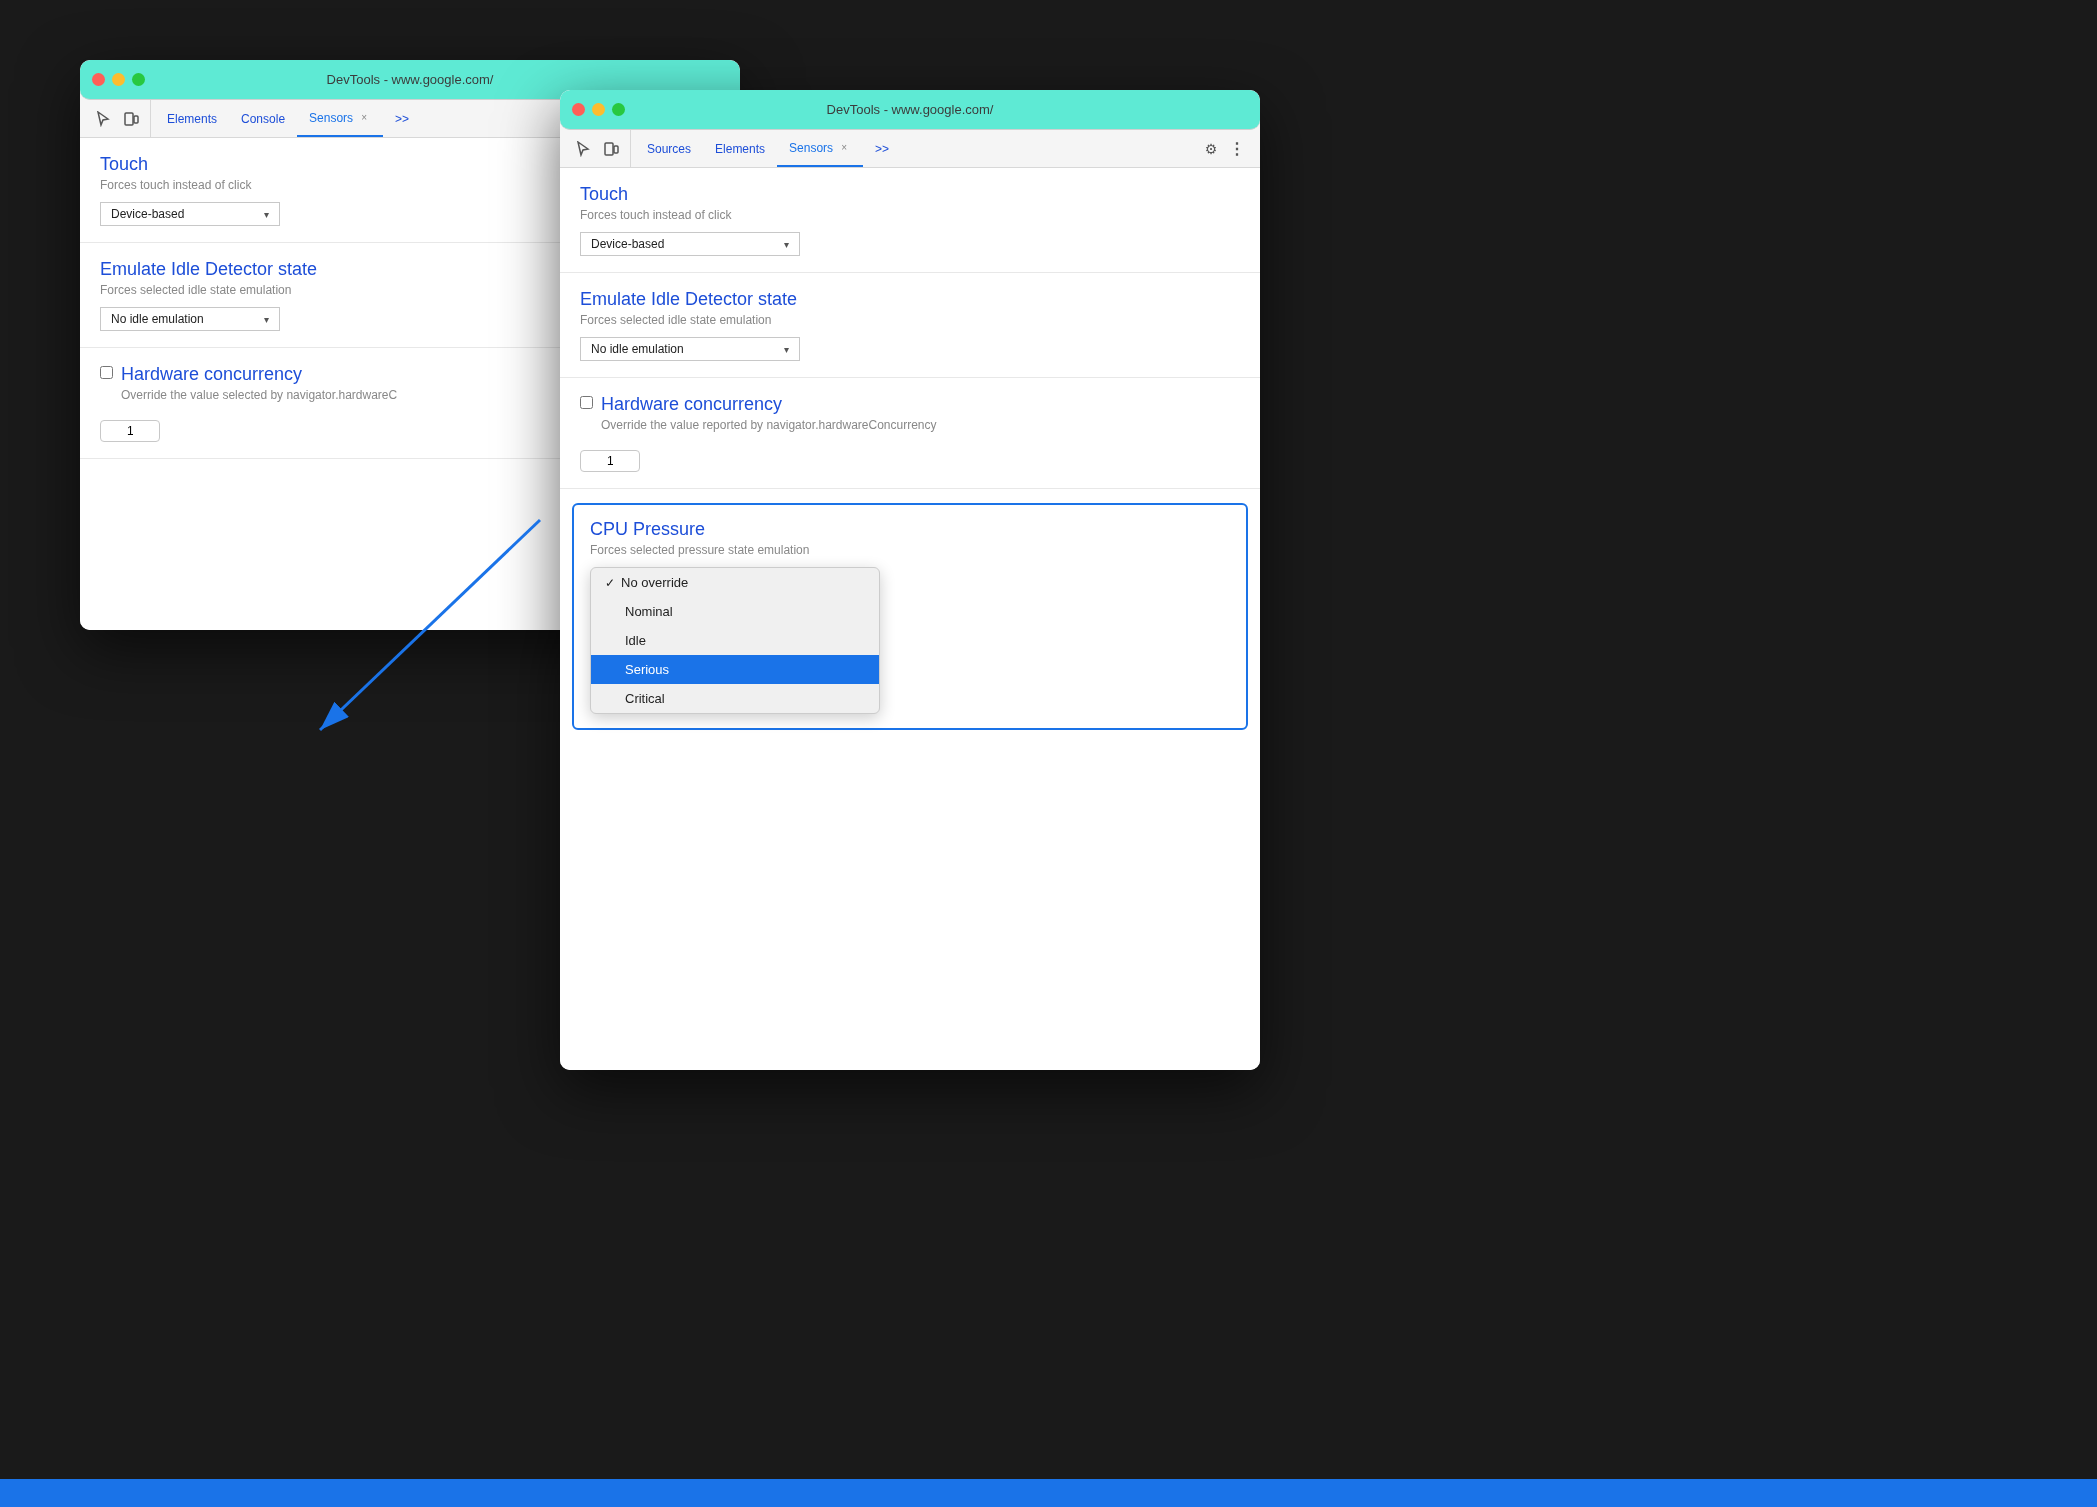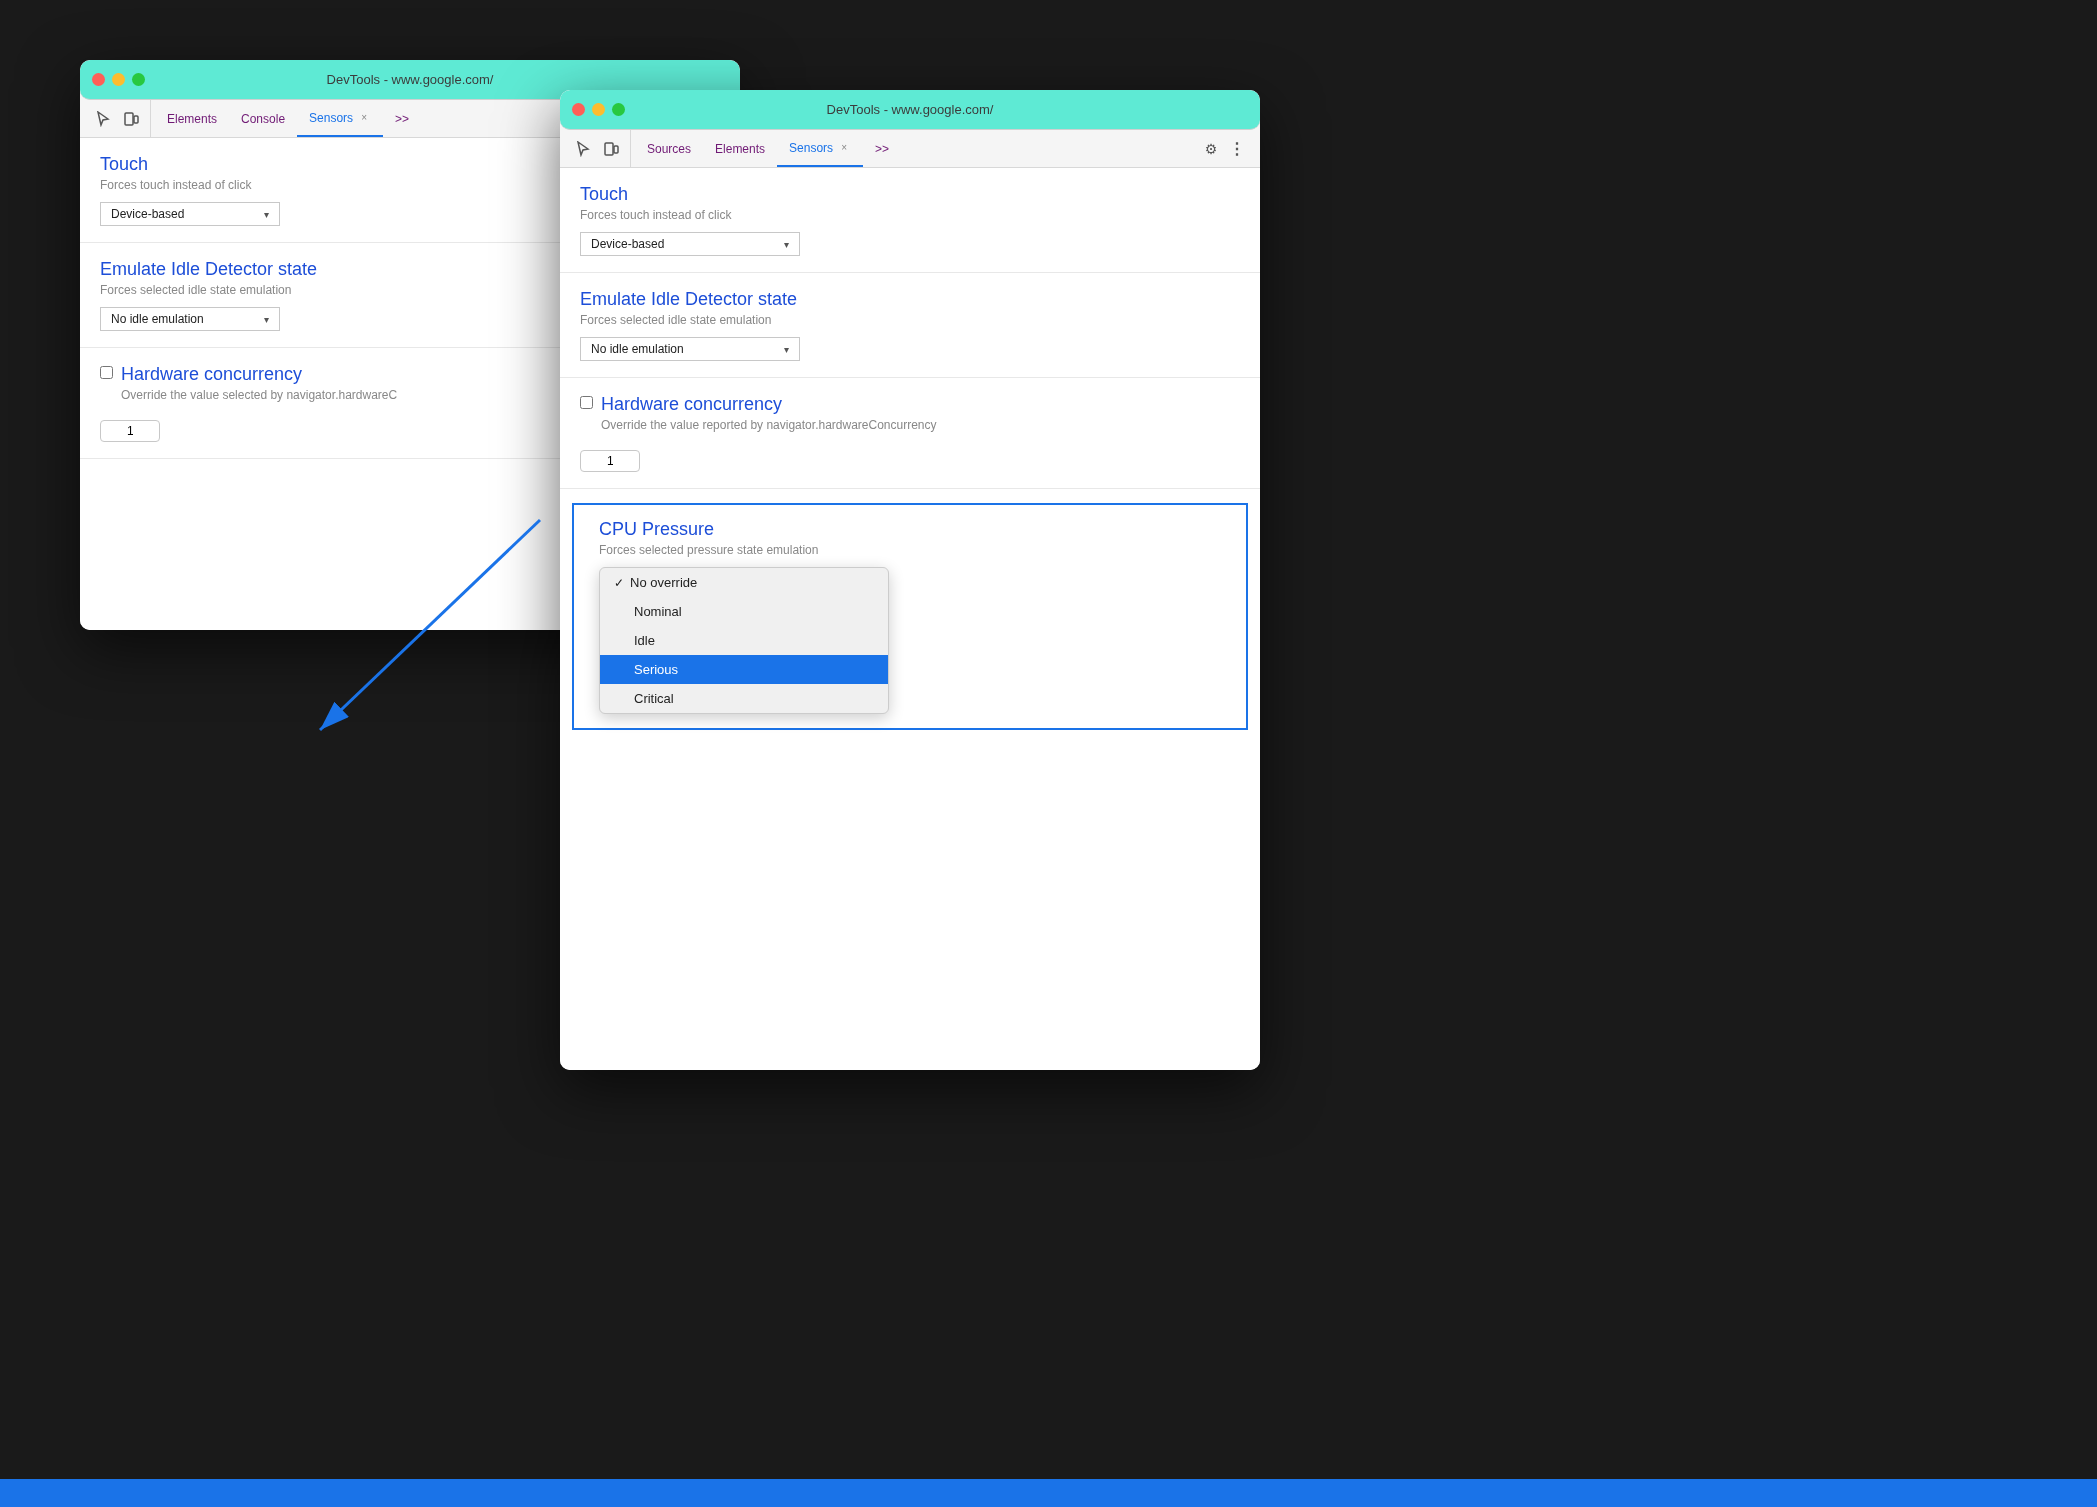--- a/index.html
+++ b/index.html
@@ -76,21 +76,21 @@
       border-radius: 3px;
       cursor: pointer;
       color: #555;
       font-size: 14px;
     }
     .tab {
       display: flex;
       align-items: center;
       padding: 0 12px;
       font-size: 12px;
-      color: #701a75;
+      color: #1d4ed8;
       cursor: pointer;
       position: relative;
       white-space: nowrap;
       gap: 4px;
     }
     .tab.active {
       color: #1a73e8;
       border-bottom: 2px solid #1a73e8;
     }
     .tab-close {
@@ -171,22 +171,22 @@
       border-radius: 4px;
       padding: 3px 26px;
       font-size: 12px;
       width: 60px;
       margin-top: 8px;
     }
 
     
     .cpu-pressure-box {
       border: 2px solid #1a73e8;
-      border-radius: 0;
-      padding: 14px 25px;
+      border-radius: 6px;
+      padding: 14px 16px;
       background: #fff;
       margin: 0 12px 12px 12px;
       position: relative;
     }
 
     
     .dropdown-menu {
       background: #f0f0f0;
       border: 1px solid #ccc;
       border-radius: 6px;

